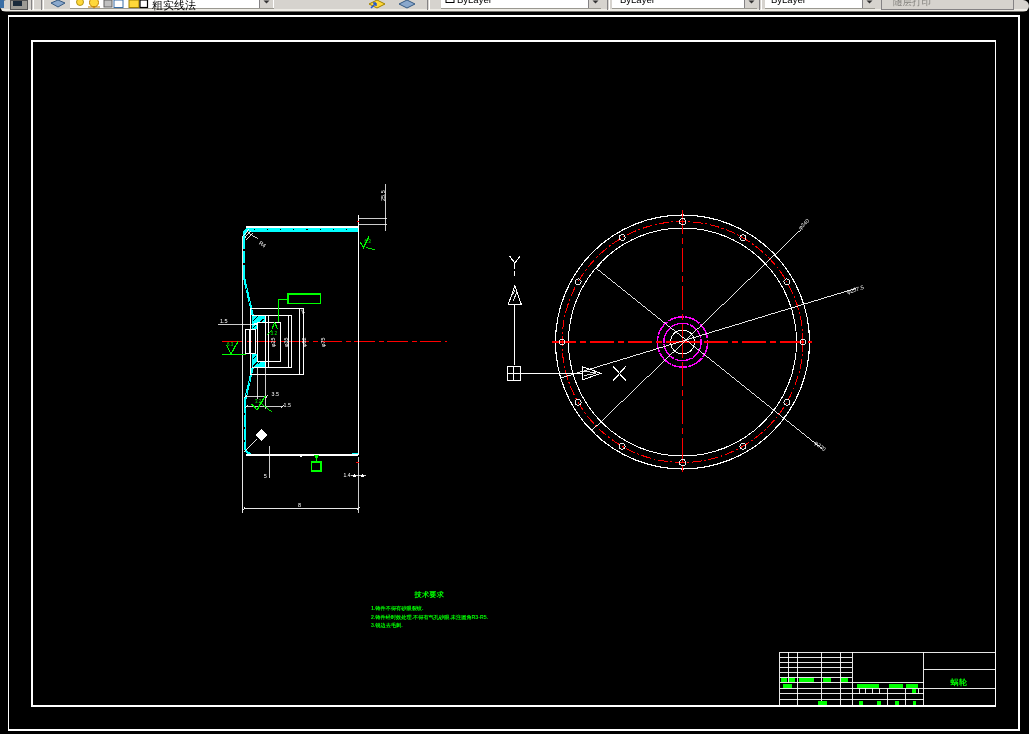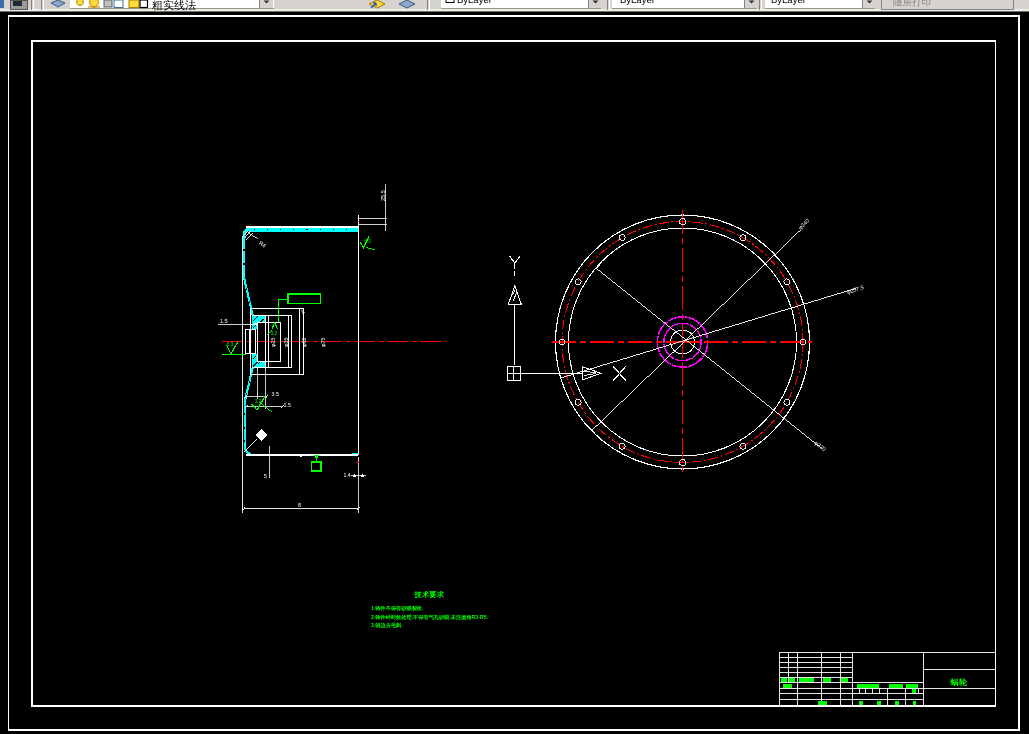--- a/index.html
+++ b/index.html
@@ -1,16 +1,16 @@
 <!DOCTYPE html>
 <html><head>
 <meta charset="utf-8">
 <style>
 html,body{margin:0;padding:0;width:1029px;height:734px;background:#000;overflow:hidden;font-family:"Liberation Sans",sans-serif;}
-#tb{position:absolute;top:0;left:0;width:1029px;height:12px;background:linear-gradient(#d6d3ce 0,#d6d3ce 9px,#eeece6 9px,#eeece6 11px,#716f6b 11px,#716f6b 12px);z-index:5;filter:brightness(1);}
+#tb{position:absolute;top:0;left:0;width:1029px;height:12px;background:linear-gradient(#d6d3ce 0,#d6d3ce 9px,#eeece6 9px,#eeece6 11px,#716f6b 11px,#716f6b 12px);z-index:5;filter:brightness(1);border-radius:6px;}
 #tb .f{position:absolute;top:0;height:8px;background:#fff;border-bottom:1px solid #9a9890;}
 #tb .sep{position:absolute;top:0;width:1px;height:10px;background:#848284;}
 #tb .sep2{position:absolute;top:0;width:1px;height:10px;background:#fff;}
 #tb .txt{position:absolute;top:-2px;font-size:11px;color:#000;white-space:nowrap;}
 #tb .btxt{position:absolute;top:-6px;font-size:9.5px;color:#000;white-space:nowrap;}
 #tb .arr{position:absolute;top:0;height:8px;width:13px;background:#d6d3ce;border-left:1px solid #848284;}
 svg{position:absolute;top:0;left:0;filter:brightness(1);}
 </style>
 </head>
 <body>

